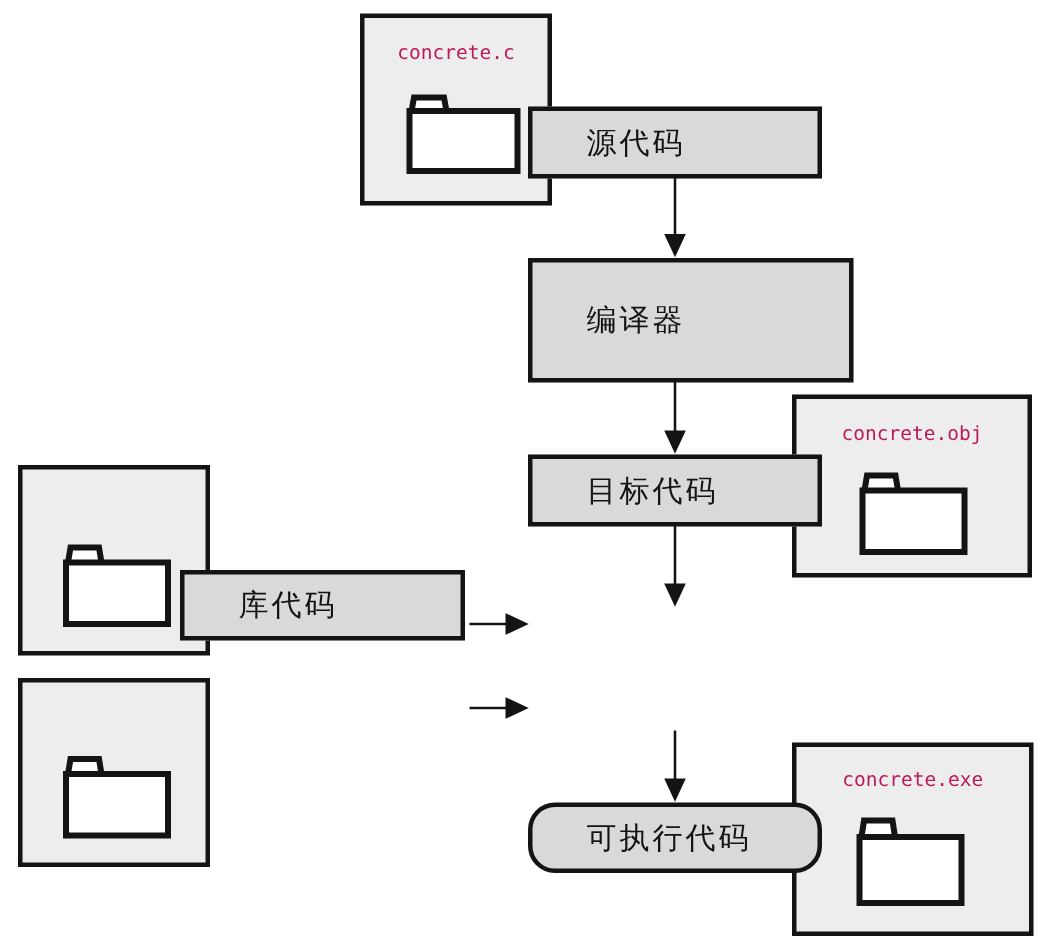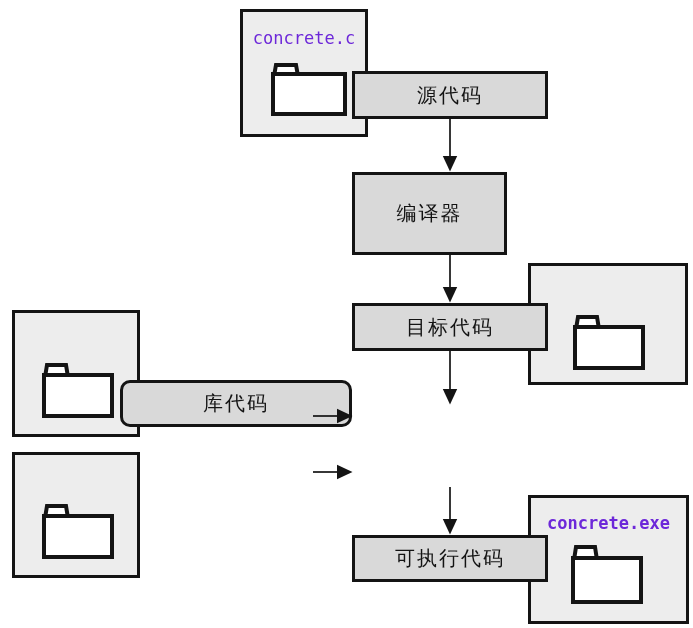--- a/index.html
+++ b/index.html
@@ -18,64 +18,65 @@
     border: 3px solid #141414;
     box-sizing: border-box;
     z-index: 1;
   }
   .filename {
     position: absolute;
     left: 0;
     right: 0;
     text-align: center;
     font-family: "DejaVu Sans Mono", monospace;
-    font-size: 17px;
-    color: #6d28d9;
+    font-size: 13px;
+    color: #be185d;
     white-space: nowrap;
   }
   .folder { position: absolute; }
   
   .node {
     position: absolute;
     background: #d9d9d9;
     border: 3px solid #141414;
     box-sizing: border-box;
     display: flex;
     align-items: center;
-    justify-content: center;
+    justify-content: flex-start;
     z-index: 2;
+    padding-left: 36px;
   }
   .node span {
     font-size: 20px;
     letter-spacing: 2px;
     color: #131313;
     white-space: nowrap;
   }
   
   #card-source-file  { left: 240px; top: 9px;   width: 128px; height: 128px; }
   #card-source-file .filename { top: 16px; }
   #card-source-file .folder   { left: 27px; top: 49px; }
   #card-object-file  { left: 528px; top: 263px; width: 160px; height: 122px; }
   #card-object-file .filename { top: 16px; }
   #card-object-file .folder   { left: 41px; top: 47px; }
   #card-library-file { left: 12px;  top: 310px; width: 128px; height: 127px; }
   #card-library-file .folder  { left: 26px; top: 48px; }
   #card-startup-file { left: 12px;  top: 452px; width: 128px; height: 126px; }
   #card-startup-file .folder  { left: 26px; top: 47px; }
-  #card-exe-file     { left: 528px; top: 495px; width: 161px; height: 129px; font-weight: bold; }
+  #card-exe-file     { left: 528px; top: 495px; width: 161px; height: 129px; }
   #card-exe-file .filename { top: 15px; }
   #card-exe-file .folder   { left: 39px; top: 45px; }
   
   #node-source     { left: 352px; top: 71px;  width: 196px; height: 48px; }
-  #node-compiler   { left: 352px; top: 172px; width: 155px; height: 83px; }
+  #node-compiler   { left: 352px; top: 172px; width: 217px; height: 83px; }
   #node-object     { left: 352px; top: 303px; width: 196px; height: 48px; }
-  #node-library    { left: 120px; top: 380px; width: 232px; height: 47px; border-radius: 10px; }
+  #node-library    { left: 120px; top: 380px; width: 190px; height: 47px; }
   #node-linker     { left: 352px; top: 405px; width: 196px; height: 83px; }
   #node-startup    { left: 120px; top: 462px; width: 194px; height: 47px; }
-  #node-executable { left: 352px; top: 535px; width: 196px; height: 47px; }
+  #node-executable { left: 352px; top: 535px; width: 196px; height: 47px; border-radius: 18px; }
   
   .arrows {
     position: absolute;
     left: 0; top: 0;
     width: 693px; height: 628px;
     z-index: 3;
     pointer-events: none;
   }
 </style>
 </head>
@@ -85,20 +86,21 @@
 
   <div class="card" id="card-source-file">
     <div class="filename">concrete.c</div>
     <svg class="folder" width="78" height="56" viewBox="0 0 78 56">
       <path d="M4 15 L6 4 L26 4 L28 15 Z" fill="#ffffff" stroke="#141414" stroke-width="4"></path>
       <rect x="3" y="13" width="72" height="40" fill="#ffffff" stroke="#141414" stroke-width="4"></rect>
     </svg>
   </div>
 
   <div class="card" id="card-object-file">
+    <div class="filename">concrete.obj</div>
     <svg class="folder" width="74" height="58" viewBox="0 0 74 58">
       <path d="M4 16 L6 4 L25 4 L27 16 Z" fill="#ffffff" stroke="#141414" stroke-width="4"></path>
       <rect x="3" y="14" width="68" height="41" fill="#ffffff" stroke="#141414" stroke-width="4"></rect>
     </svg>
   </div>
 
   <div class="card" id="card-library-file">
     <svg class="folder" width="74" height="58" viewBox="0 0 74 58">
       <path d="M4 16 L6 4 L25 4 L27 16 Z" fill="#ffffff" stroke="#141414" stroke-width="4"></path>
       <rect x="3" y="14" width="68" height="41" fill="#ffffff" stroke="#141414" stroke-width="4"></rect>

